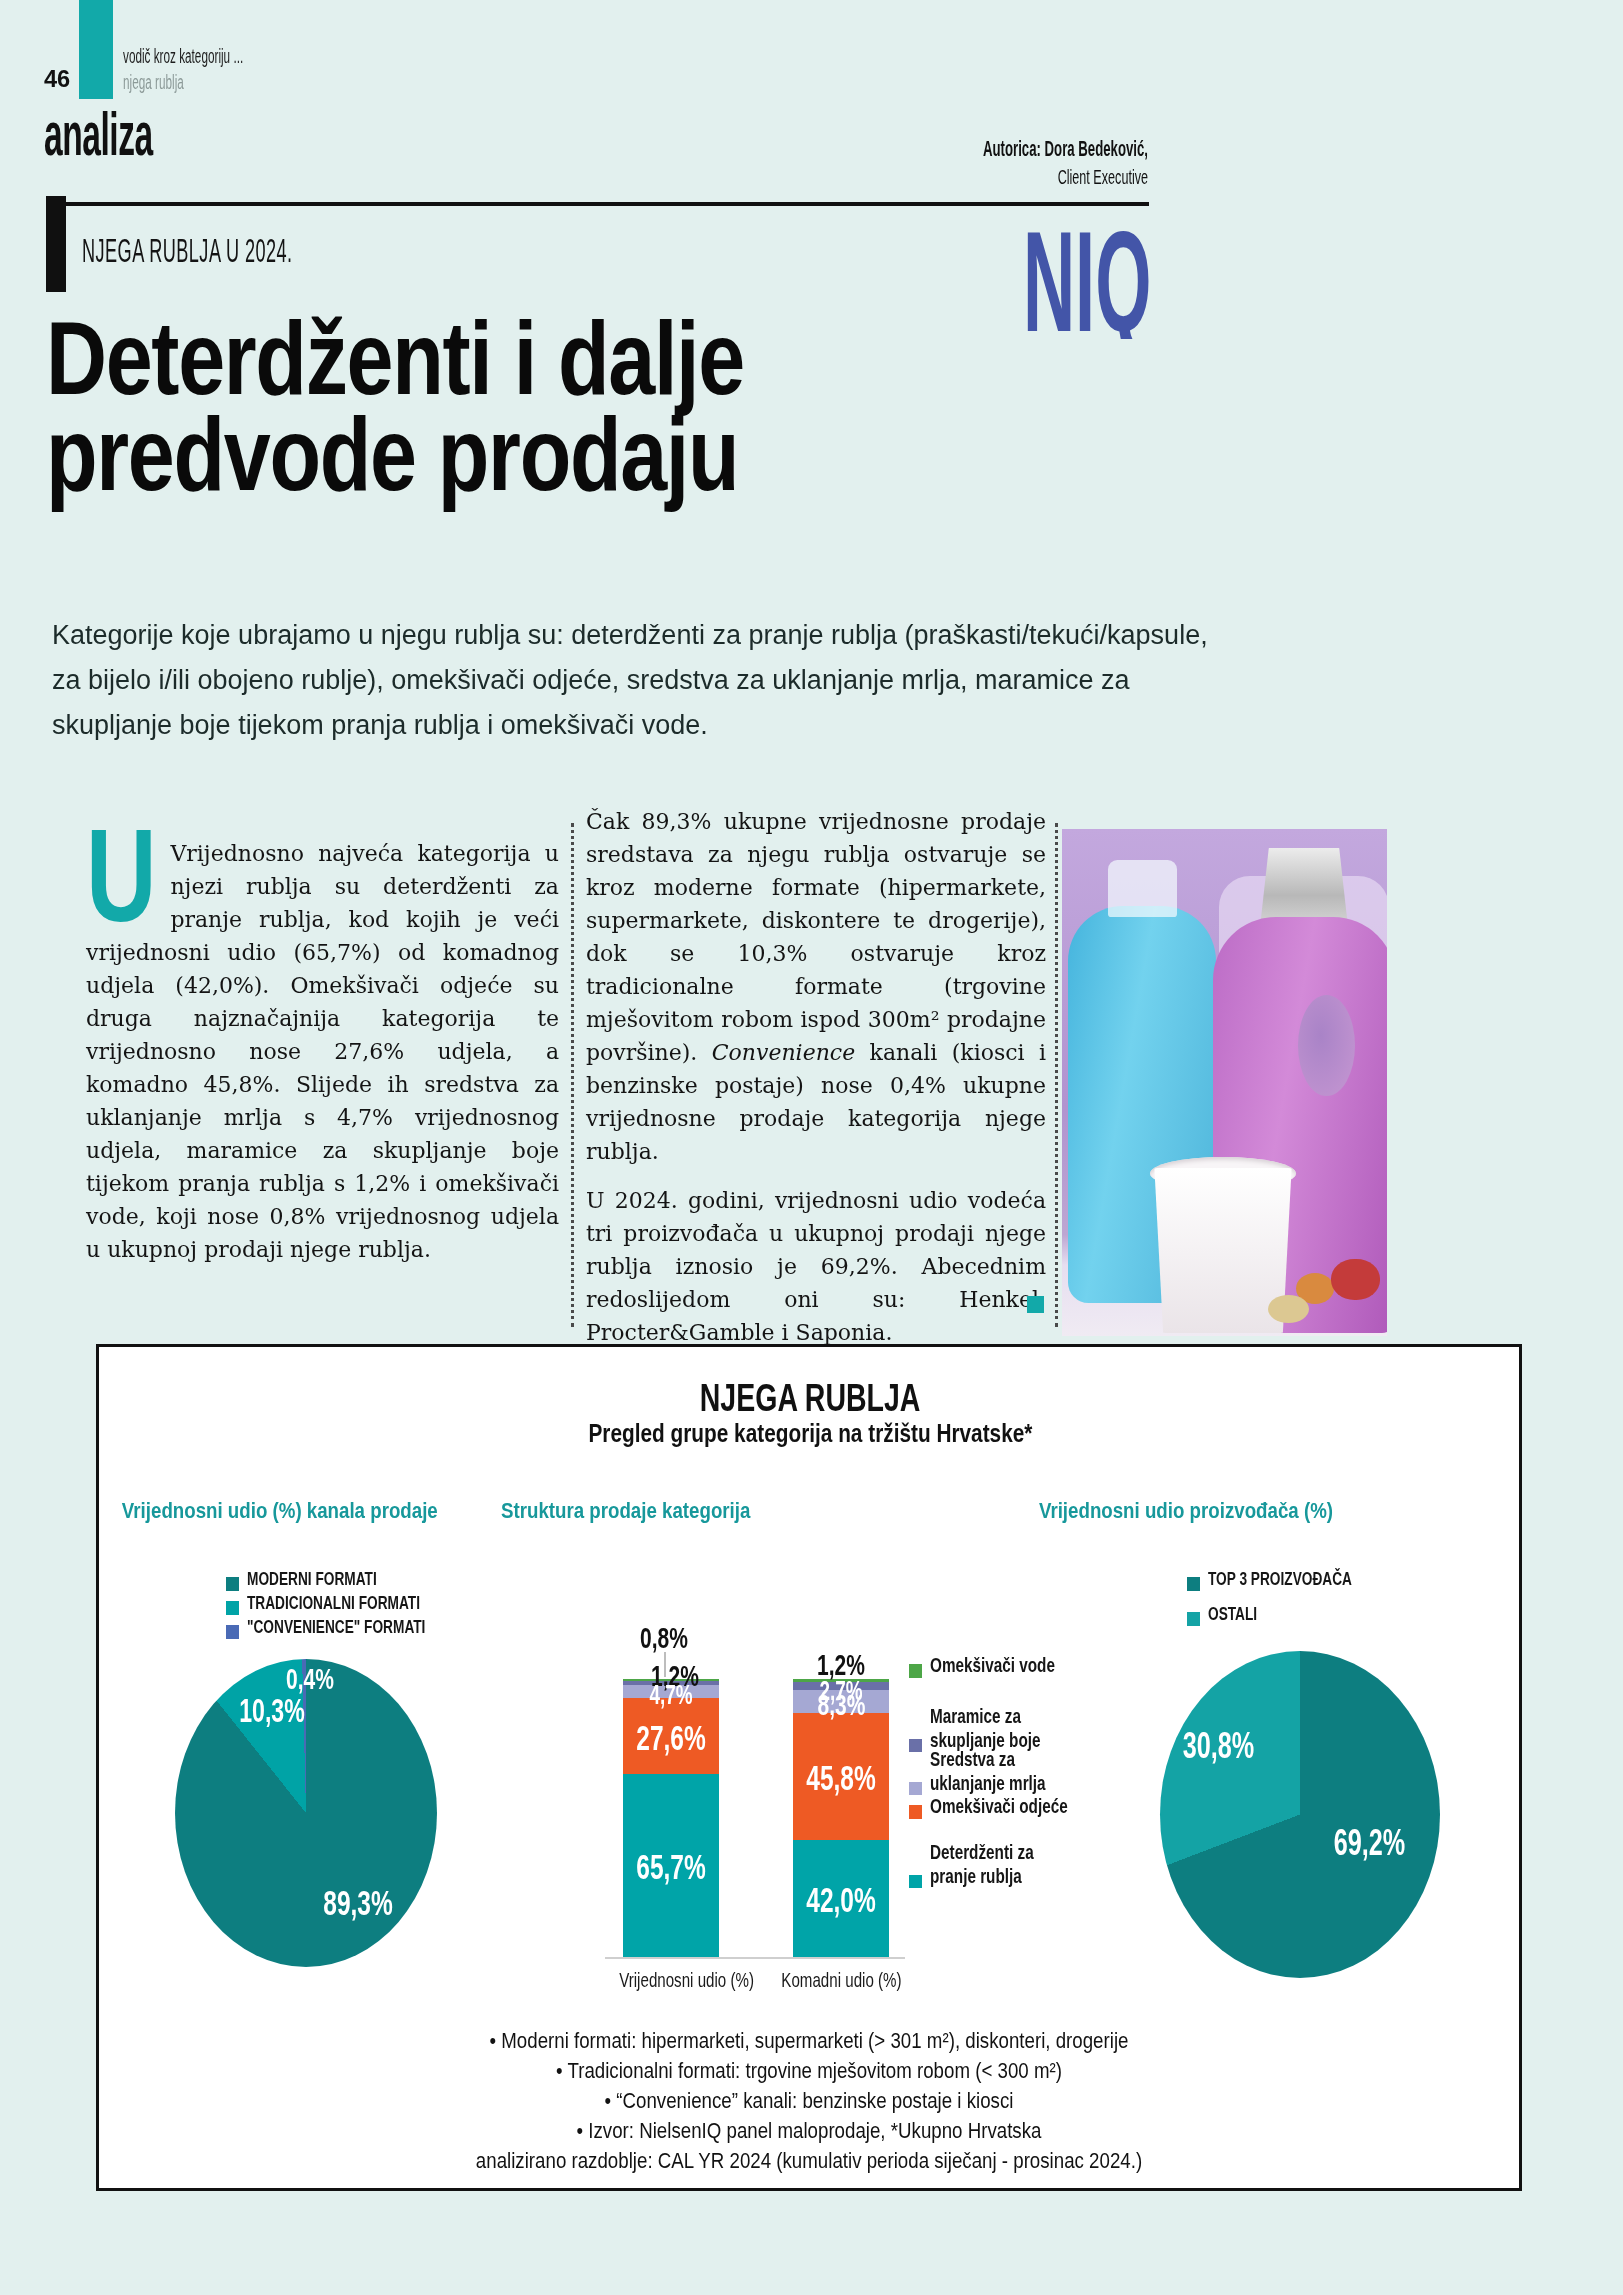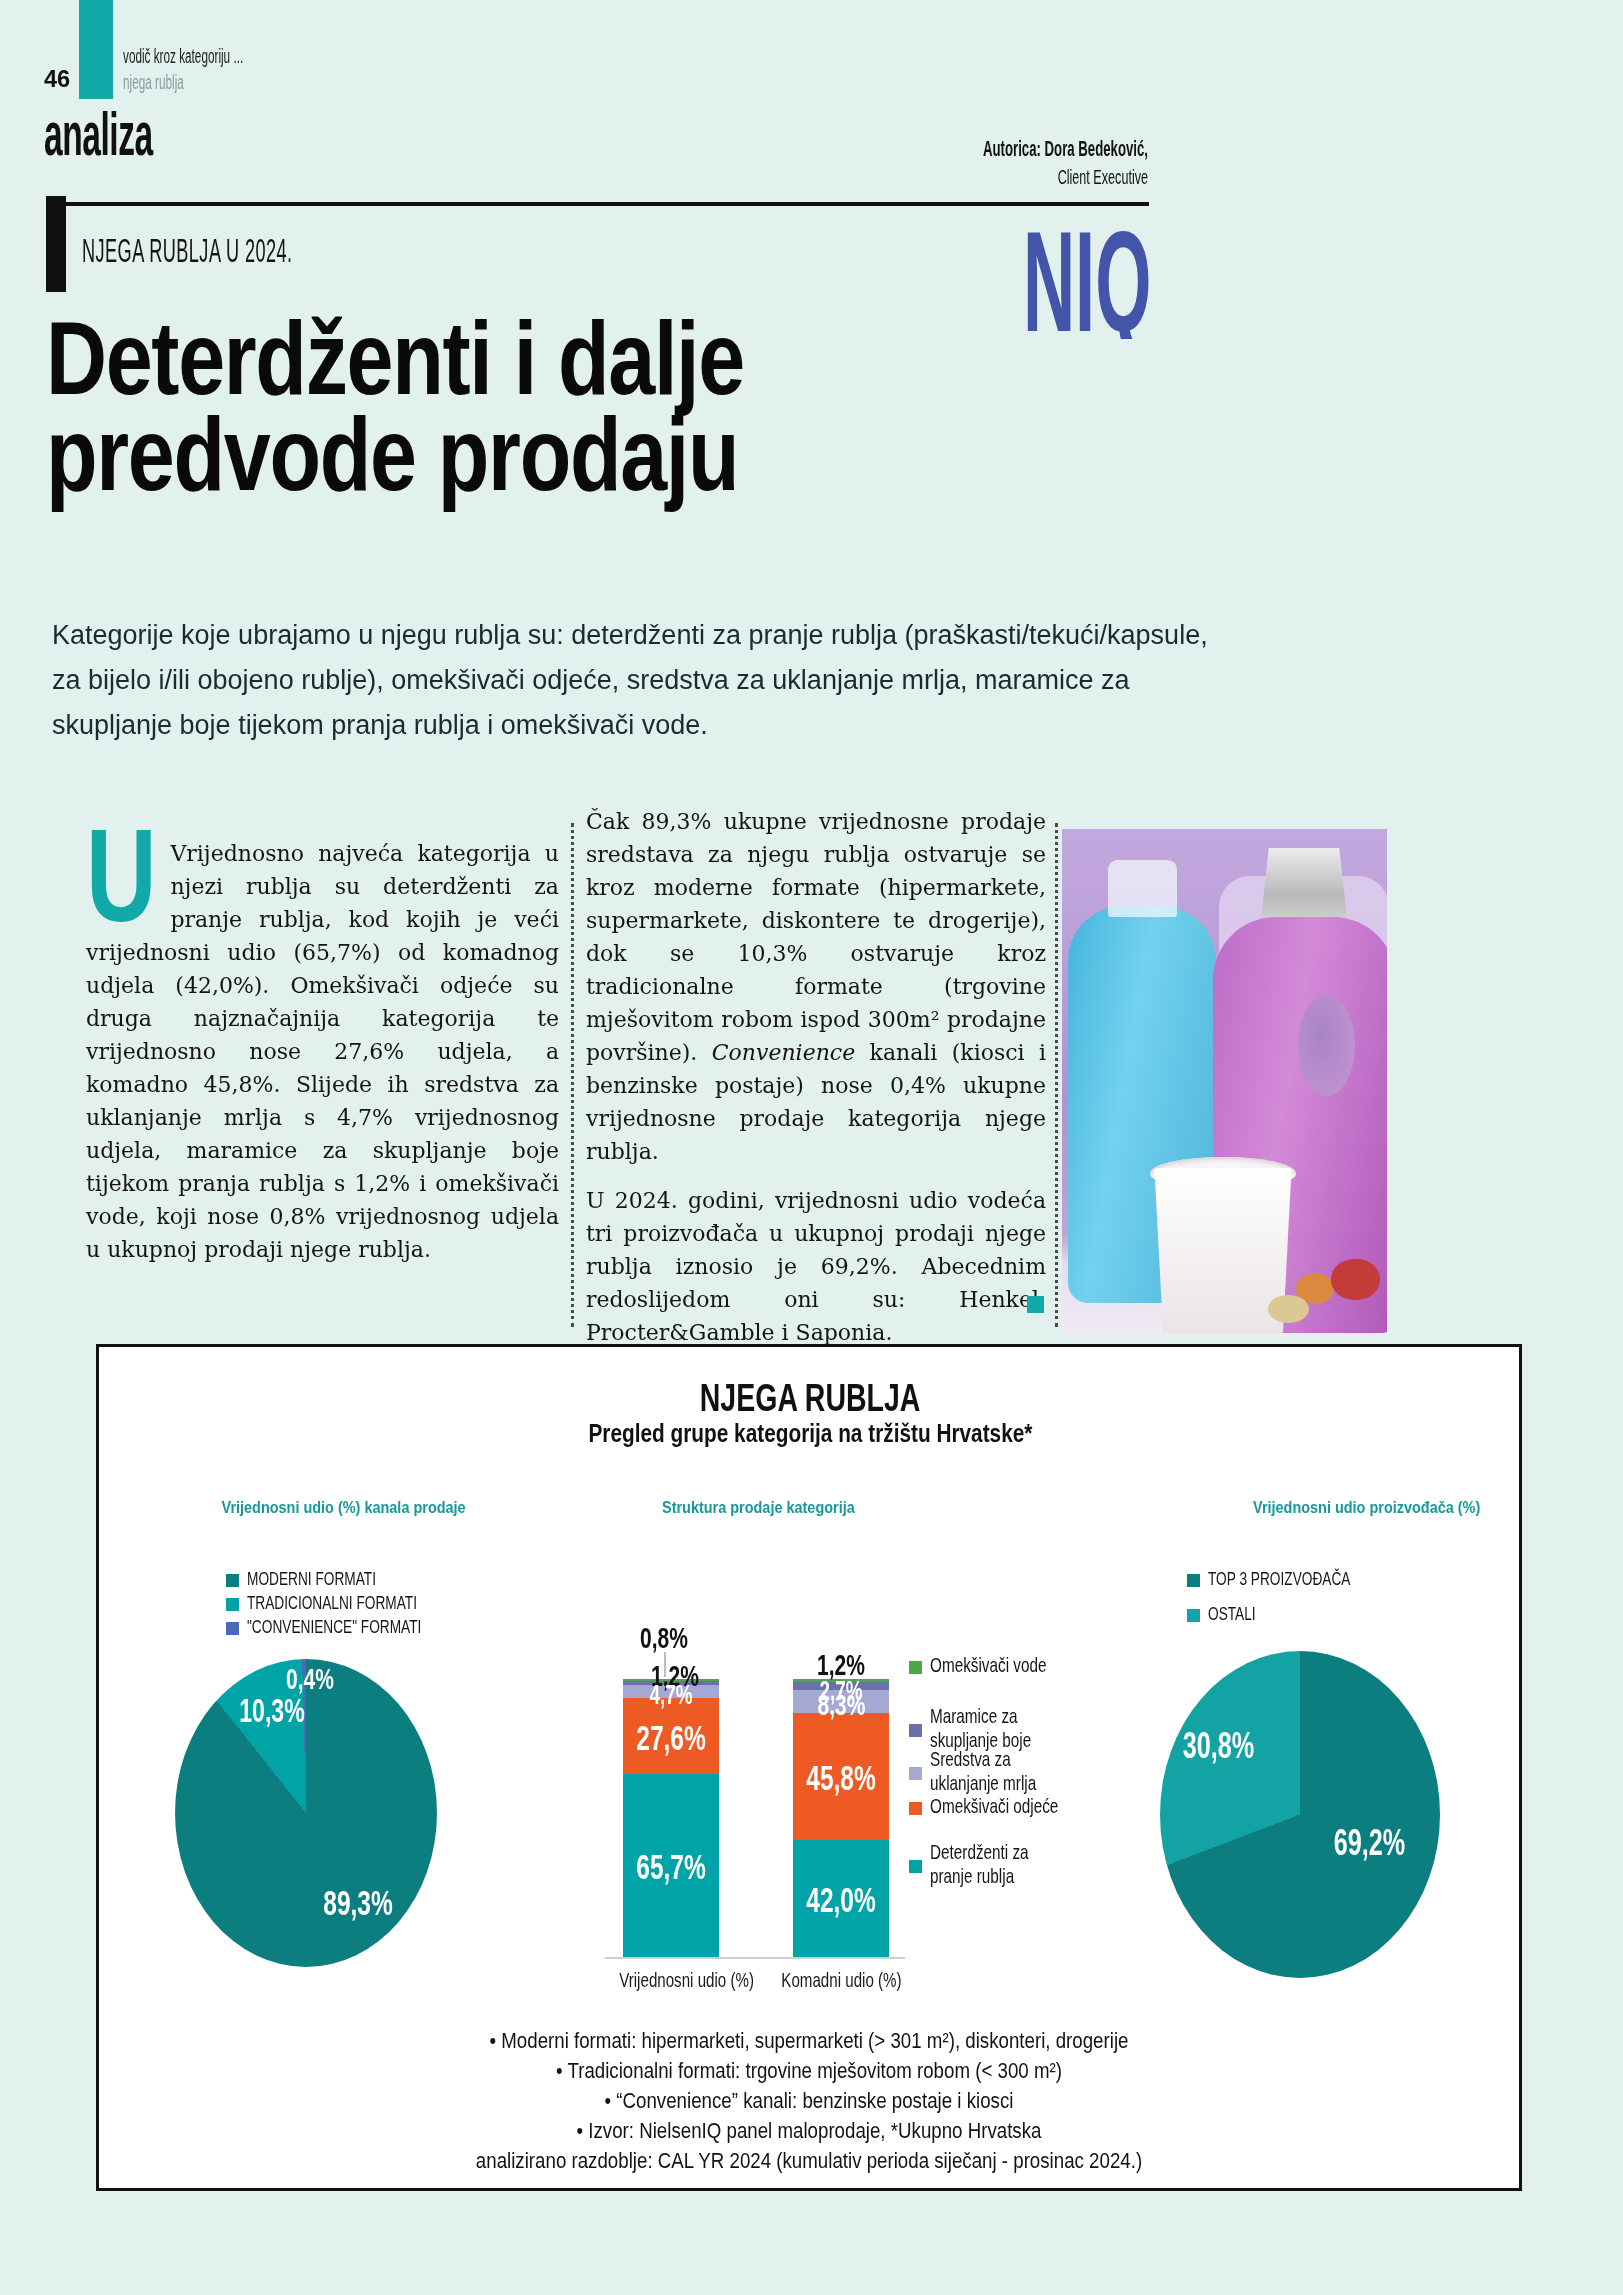--- a/index.html
+++ b/index.html
@@ -54,25 +54,25 @@
   .handle{position:absolute;left:236px;top:166px;width:57px;height:101px;background:radial-gradient(ellipse at 40% 40%,#a983c7,#c697d2);border-radius:50%;}
   .cup{position:absolute;left:88px;top:339px;width:146px;height:165px;background:linear-gradient(180deg,#ffffff,#eae4e8);border-radius:7.9px 7.9px 15.7px 15.7px;clip-path:polygon(3% 0,97% 0,91% 100%,9% 100%);}
   .cup-top{position:absolute;left:88px;top:328px;width:146px;height:33px;background:#f8f5f7;border-radius:50%;box-shadow:inset 0 2.4px 4.7px #d8d2d6;}
   .gum1{position:absolute;left:234px;top:444px;width:38px;height:31px;background:#d98a3f;border-radius:50%;}
   .gum2{position:absolute;left:269px;top:430px;width:49px;height:41px;background:#c43b3a;border-radius:48%;}
   .gum3{position:absolute;left:206px;top:466px;width:41px;height:28px;background:#dcc892;border-radius:50%;}
   
   .igbox{left:96px;top:1344px;width:1426px;height:847px;background:#fff;border:3.1px solid #111;box-sizing:border-box;}
   .ig-title{left:410px;top:1377px;width:801px;font-size:38px;font-weight:bold;white-space:nowrap;text-align:center;}
   .ig-sub{left:410px;top:1418px;width:801px;font-size:26px;font-weight:bold;white-space:nowrap;text-align:center;}
-  .cht{font-size:17px;font-weight:bold;color:#17989b;white-space:nowrap;text-align:right;}
+  .cht{font-size:22px;font-weight:bold;color:#17989b;white-space:nowrap;text-align:left;}
   .t1{left:94px;top:1498px;width:393px;}
   .t2{left:479px;top:1498px;width:393px;}
   .t3{left:1013px;top:1498px;width:487px;}
-  .lgrow{position:absolute;display:flex;align-items:center;}
+  .lgrow{position:absolute;display:flex;align-items:flex-end;font-weight:bold;}
   .lgsq{width:13.4px;height:13.4px;flex:0 0 13.4px;margin:3.9px 7.9px 0 0;}
   .lgtx{font-size:19px;line-height:23.6px;white-space:nowrap;color:#161616;}
   .lgtx2{font-size:20.4px;line-height:23.6px;color:#161616;}
   .pie{border-radius:50%;}
   .pie1{left:175px;top:1659px;width:262px;height:308px;}
   .pie2{left:1160px;top:1651px;width:280px;height:327px;}
   .val{font-weight:bold;text-align:center;white-space:nowrap;}
   .bar{position:absolute;width:96px;height:278px;top:1679px;display:flex;flex-direction:column;}
   .bar>div{width:100%;}
   .bar1{left:623px;}

